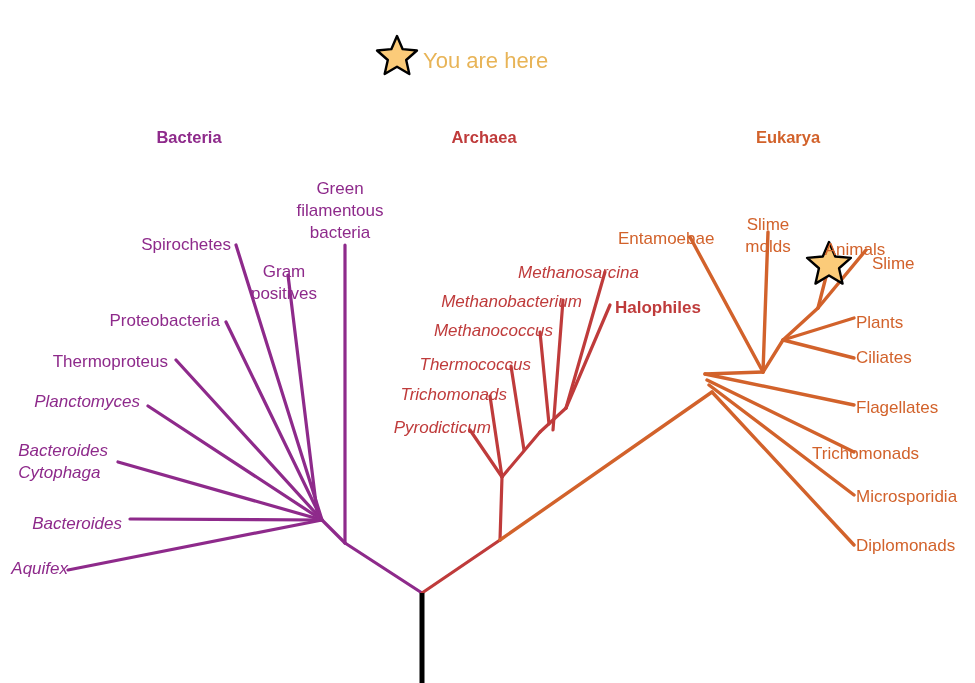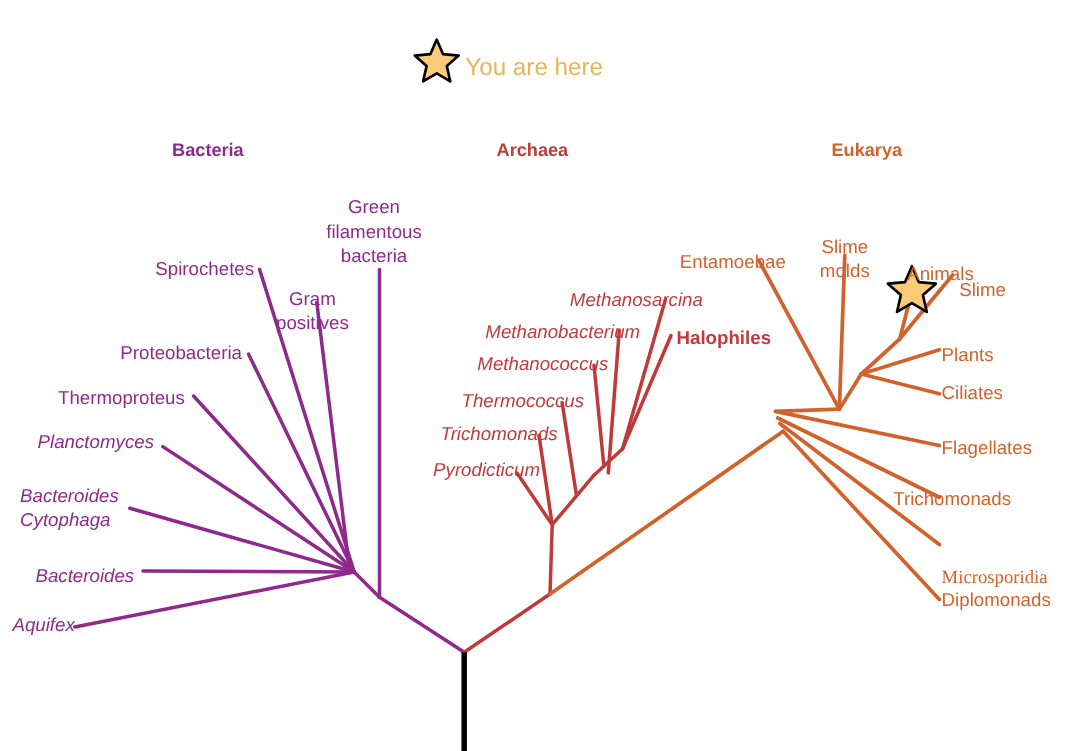--- a/index.html
+++ b/index.html
@@ -195,21 +195,21 @@
       </div>
       <div class="leaf-label" style="left: 856px; top: 347px; color: rgb(210, 98, 43);">
         <div>Ciliates</div>
       </div>
       <div class="leaf-label" style="left: 856px; top: 397px; color: rgb(210, 98, 43);">
         <div>Flagellates</div>
       </div>
       <div class="leaf-label" style="left: 812px; top: 443px; color: rgb(210, 98, 43);">
         <div>Trichomonads</div>
       </div>
-      <div class="leaf-label" style="left: 856px; top: 514px; color: rgb(210, 98, 43); font-family: Liberation Serif, serif;">
+      <div class="leaf-label" style="left: 856px; top: 486px; color: rgb(210, 98, 43);">
         <div>Microsporidia</div>
       </div>
       <div class="leaf-label" style="left: 856px; top: 535px; color: rgb(210, 98, 43);">
         <div>Diplomonads</div>
       </div>
     </div>
 
 </div>
 
 </body></html>

